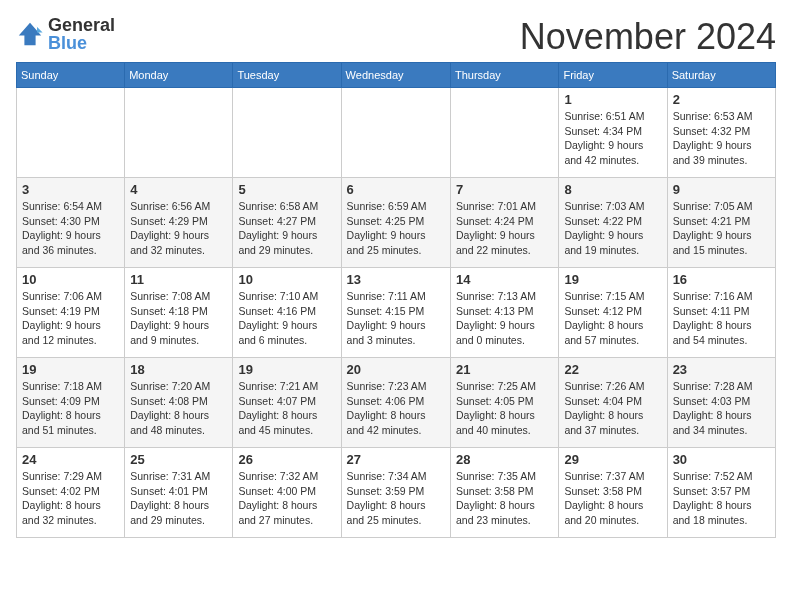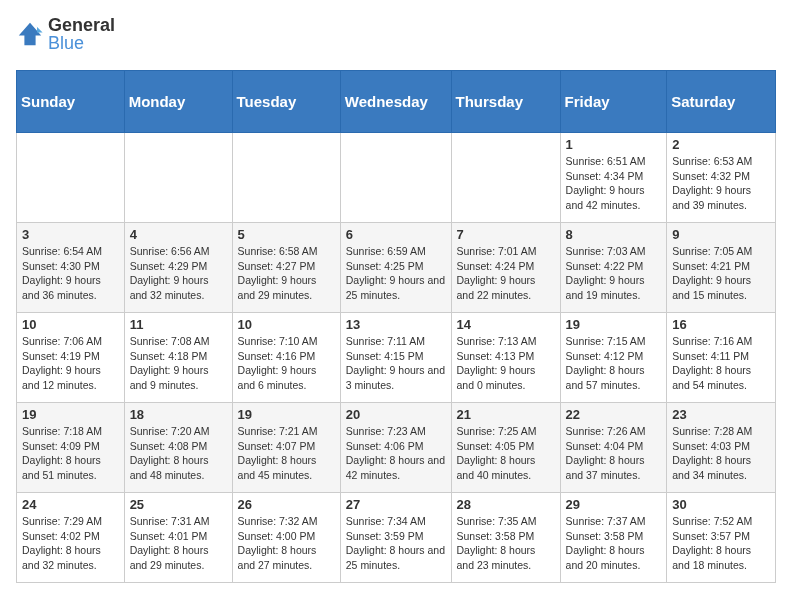--- a/index.html
+++ b/index.html
@@ -7,35 +7,35 @@
       font-family: Arial, sans-serif;
       background: #fff;
       width: 792px;
       min-height: 612px;
       padding: 16px;
     }
     .header-area {
       display: flex;
       justify-content: space-between;
       align-items: flex-start;
-      margin-bottom: 18px;
+      margin-bottom: 4px;
     }
     .logo {
       display: flex;
       align-items: center;
       gap: 4px;
     }
     .logo-text-general {
       font-size: 18px;
       font-weight: bold;
       color: #333;
     }
     .logo-text-blue {
       font-size: 18px;
-      font-weight: normal;
+      font-weight: bold;
       color: #4a90d9;
     }
     .logo-icon {
       width: 28px;
       height: 28px;
     }
     .title-area {
       text-align: right;
     }
     .month-title {
@@ -47,23 +47,23 @@
       font-size: 15px;
       color: #555;
     }
     .calendar {
       width: 100%;
       border-collapse: collapse;
     }
     .calendar th {
       background: #3a7abf;
       color: #fff;
-      font-size: 15px;
-      font-weight: bold;
-      padding: 22px 4px;
+      font-size: 11px;
+      font-weight: normal;
+      padding: 6px 4px;
       text-align: left;
       border: 1px solid #2a6aaf;
     }
     .calendar td {
       vertical-align: top;
       border: 1px solid #ccc;
       padding: 4px 5px;
       width: 113px;
       height: 90px;
       font-size: 11px;
@@ -100,20 +100,21 @@
     <div>
       <div style="line-height:1">
         <span class="logo-text-general">General</span>
       </div>
       <div style="line-height:1">
         <span class="logo-text-blue">Blue</span>
       </div>
     </div>
   </div>
   <div class="title-area">
+    <div class="month-title">November 2024</div>
   </div>
 </div>
 
 <table class="calendar">
   <thead>
     <tr>
     <th>Sunday</th>
         <th>Monday</th>
         <th>Tuesday</th>
         <th>Wednesday</th>

